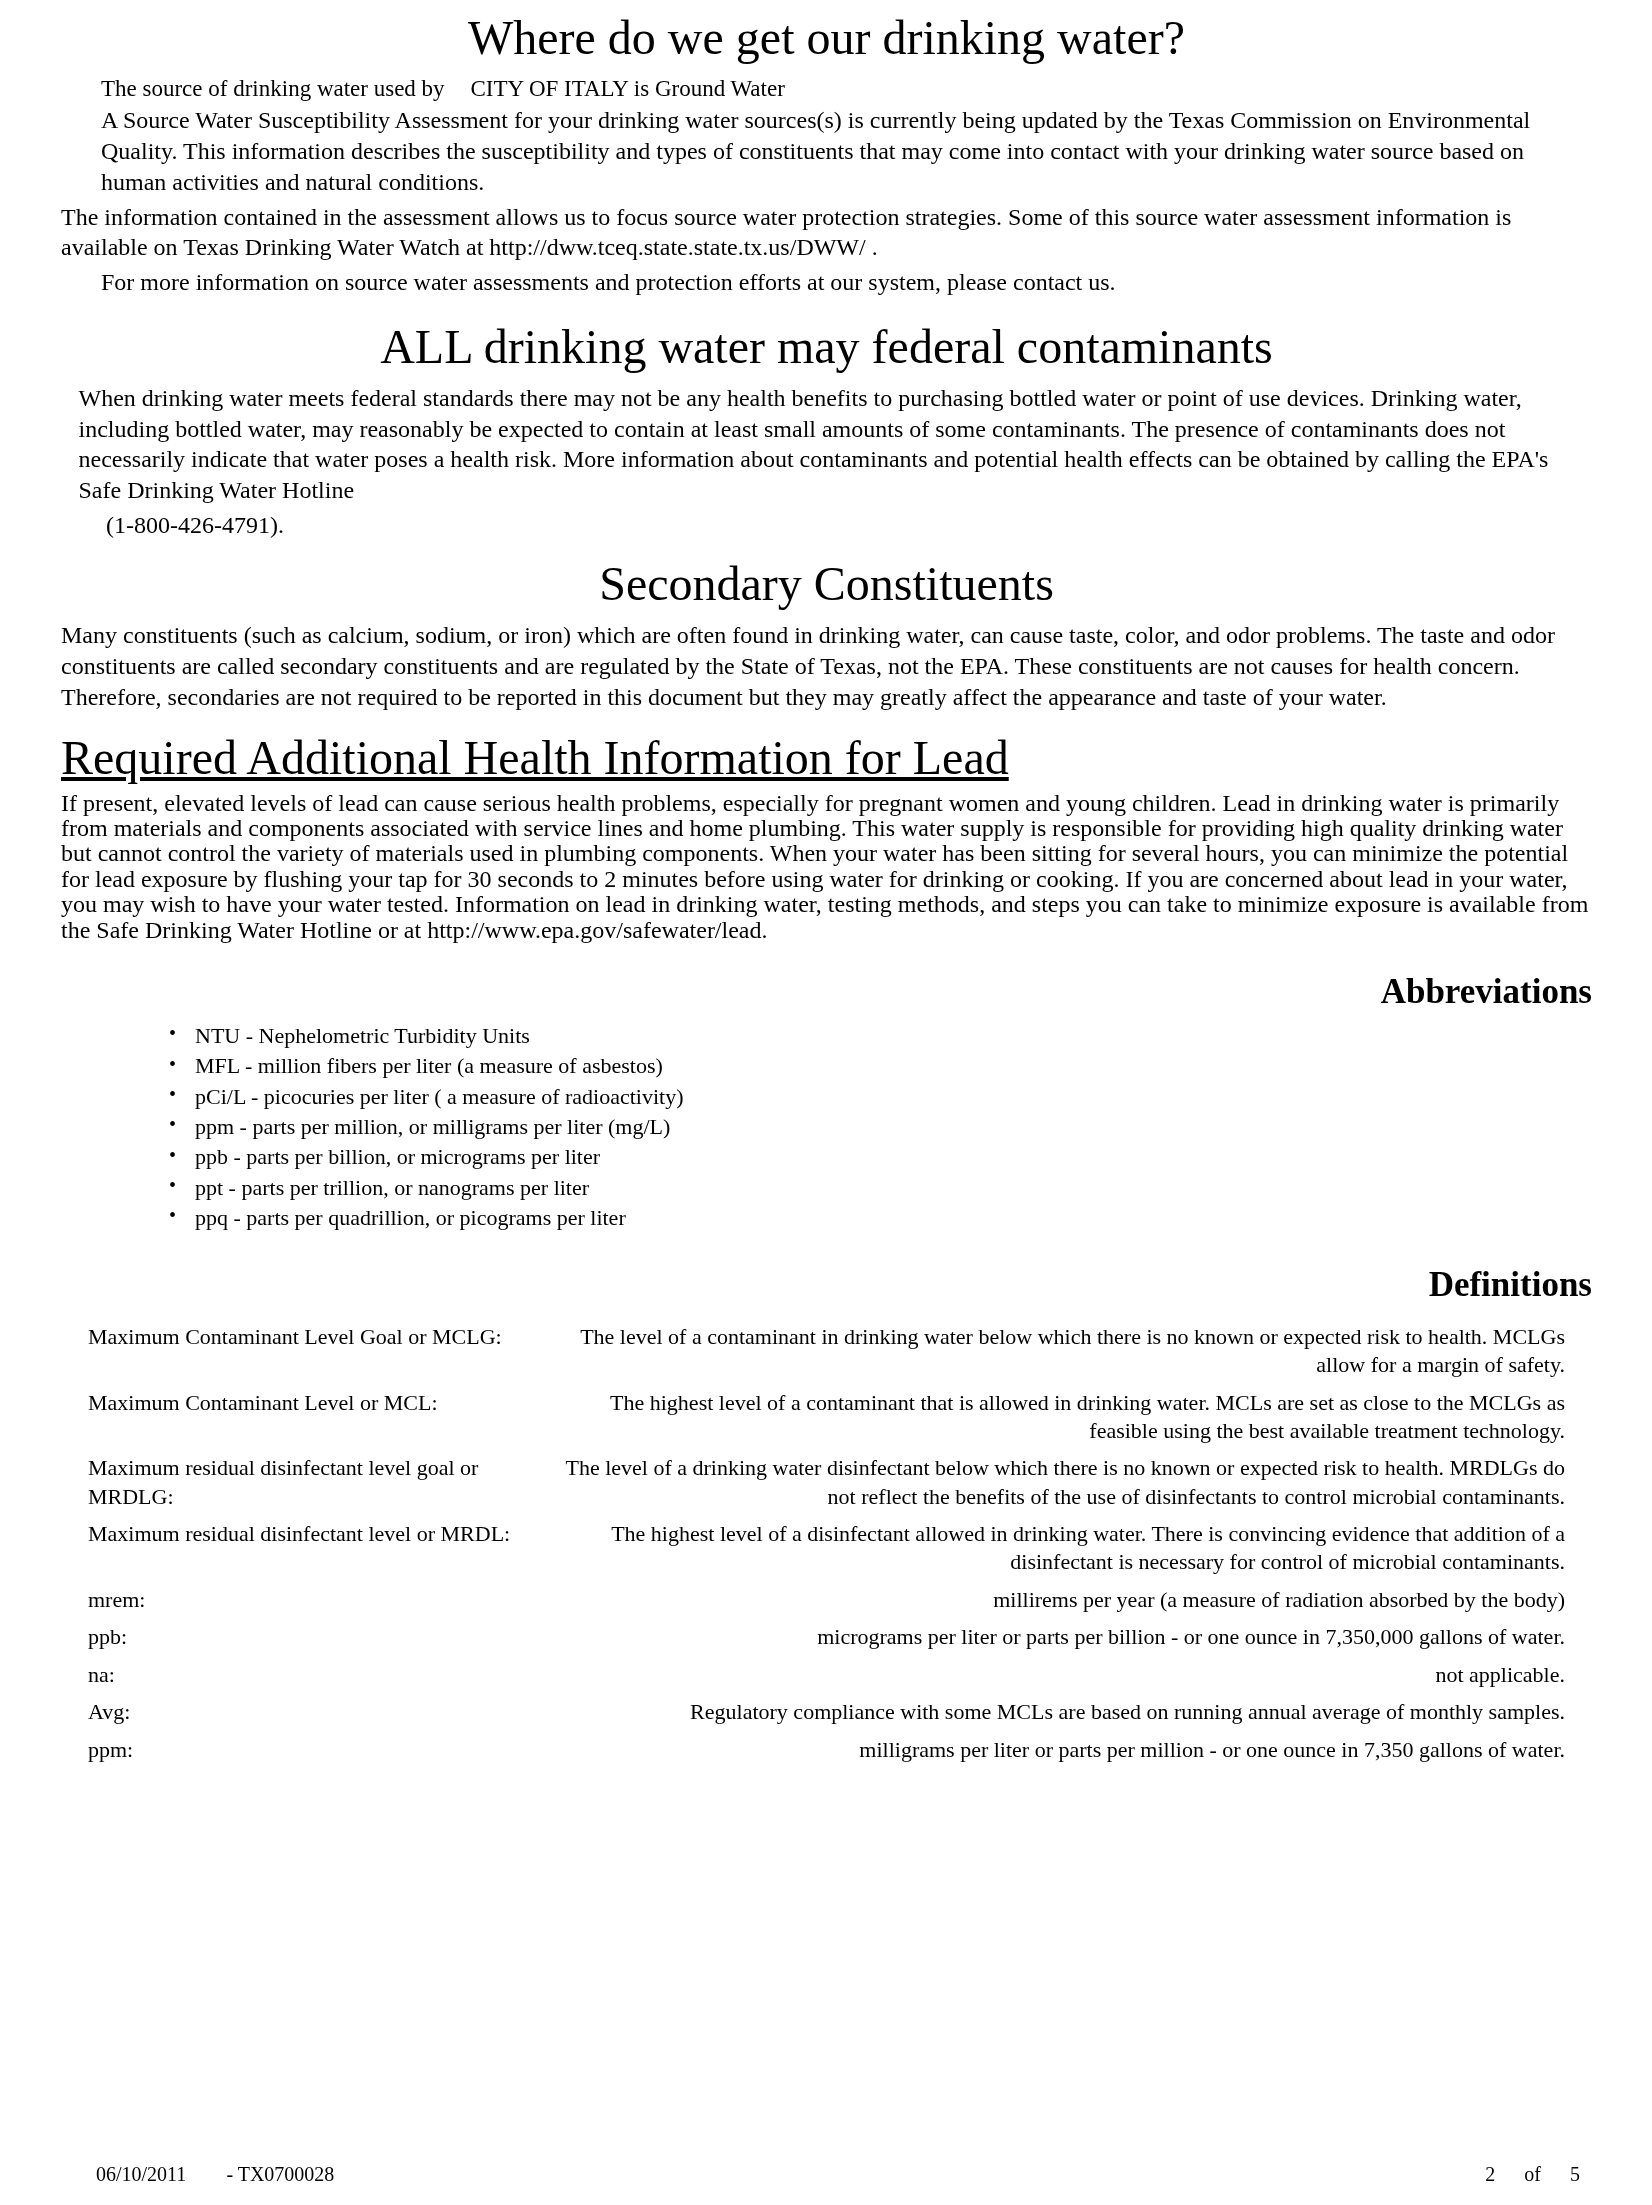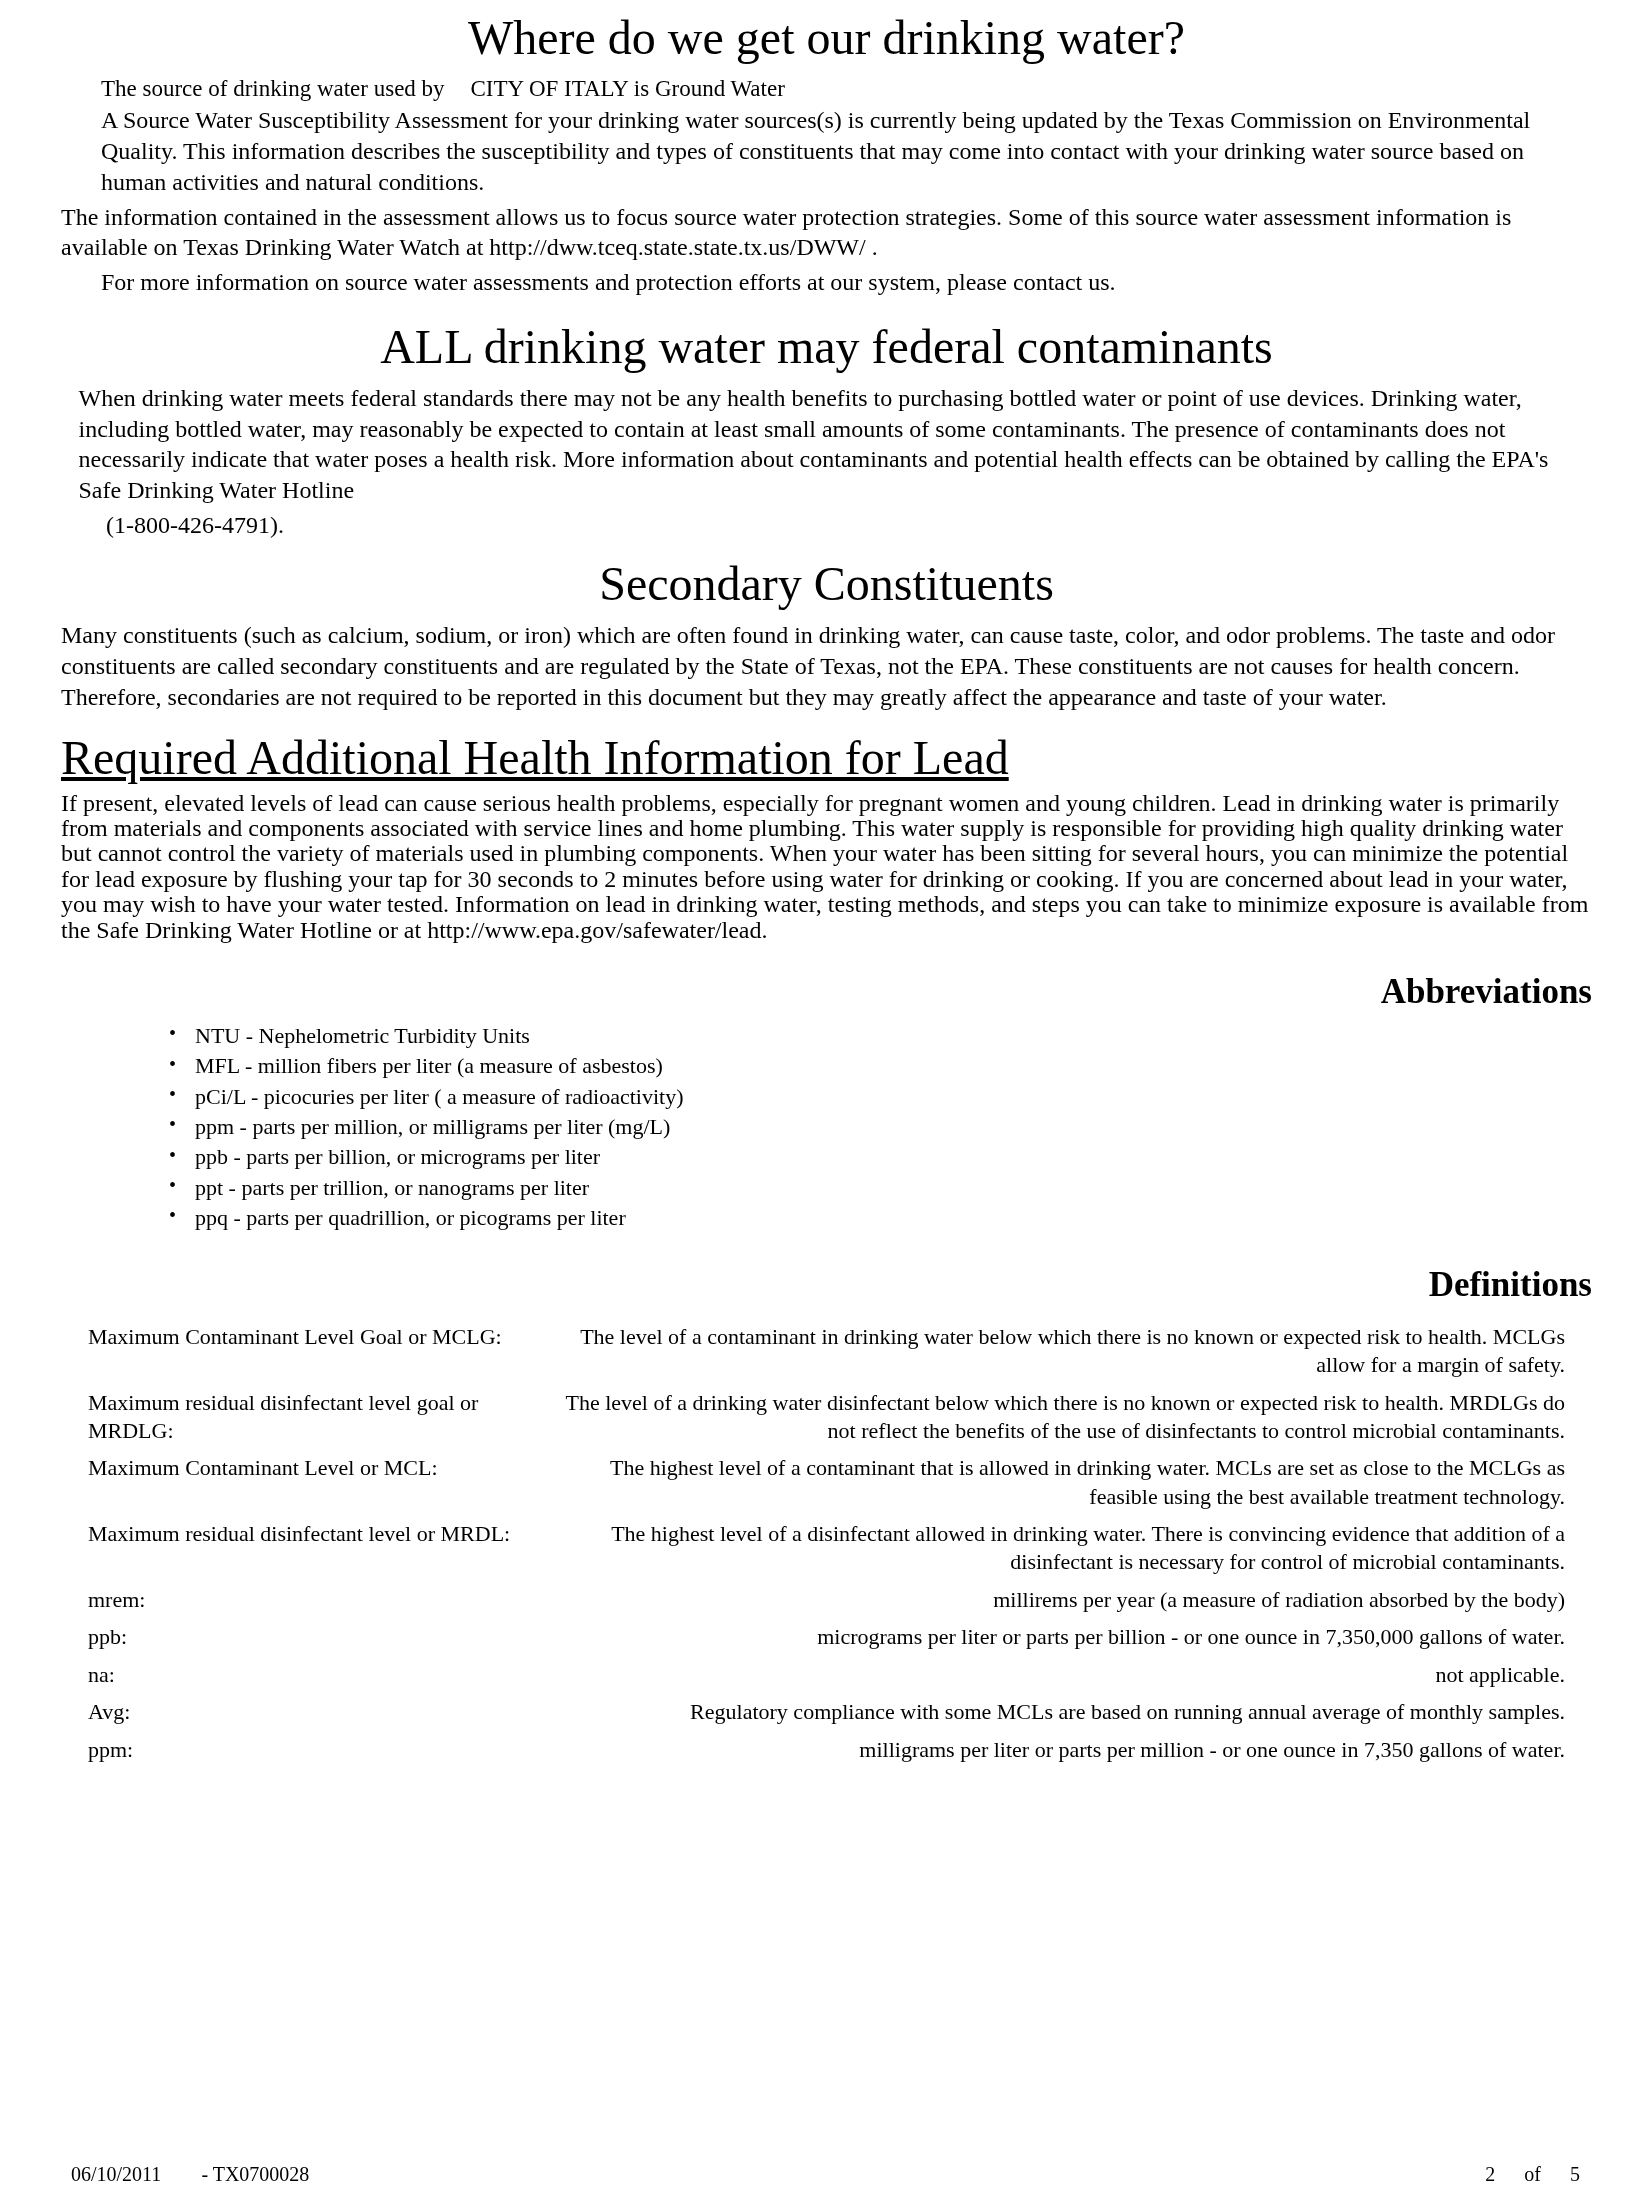--- a/index.html
+++ b/index.html
@@ -97,21 +97,21 @@
     padding-left: 27px;
   }
   table.definitions td.desc {
     padding-right: 27px;
     text-align: right;
   }
 
   
   .footer {
     position: absolute;
-    left: 44px;
+    left: 69px;
     right: 61px;
     bottom: 31px;
     font-size: 20px;
     display: flex;
     align-items: baseline;
   }
   .footer .date { padding-left: 27px; }
   .footer .pws { padding-left: 40px; }
   .footer .spacer { flex: 1 1 auto; }
   .footer .pageno { letter-spacing: 0; }
@@ -160,26 +160,26 @@
 
   <h2 class="block-title" style="margin-top:32px;">Definitions</h2>
 
   <table class="definitions">
     <tbody>
       <tr>
         <td class="term">Maximum Contaminant Level Goal or MCLG:</td>
         <td class="desc">The level of a contaminant in drinking water below which there is no known or expected risk to health. MCLGs allow for a margin of safety.</td>
       </tr>
       <tr>
+        <td class="term">Maximum Contaminant Level or MCL:</td>
+        <td class="desc">The highest level of a contaminant that is allowed in drinking water. MCLs are set as close to the MCLGs as feasible using the best available treatment technology.</td>
+      </tr>
+      <tr>
         <td class="term">Maximum residual disinfectant level goal or MRDLG:</td>
         <td class="desc">The level of a drinking water disinfectant below which there is no known or expected risk to health. MRDLGs do not reflect the benefits of the use of disinfectants to control microbial contaminants.</td>
-      </tr>
-      <tr>
-        <td class="term">Maximum Contaminant Level or MCL:</td>
-        <td class="desc">The highest level of a contaminant that is allowed in drinking water. MCLs are set as close to the MCLGs as feasible using the best available treatment technology.</td>
       </tr>
       <tr>
         <td class="term">Maximum residual disinfectant level or MRDL:</td>
         <td class="desc">The highest level of a disinfectant allowed in drinking water. There is convincing evidence that addition of a disinfectant is necessary for control of microbial contaminants.</td>
       </tr>
       <tr>
         <td class="term">mrem:</td>
         <td class="desc">millirems per year (a measure of radiation absorbed by the body)</td>
       </tr>
       <tr>

